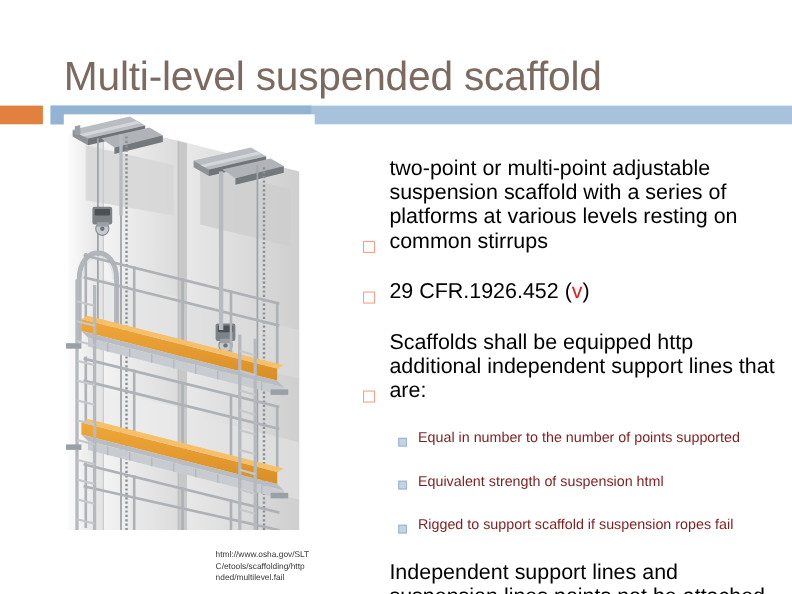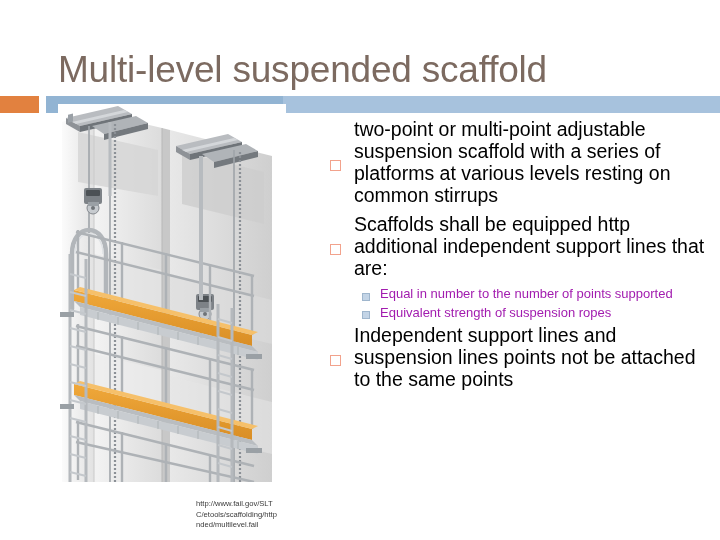--- a/index.html
+++ b/index.html
@@ -88,22 +88,23 @@
   
   .body-col {
     position: absolute;
     left: 330px;
     top: 118px;
     width: 380px;
   }
 
   .bullet {
     display: flex;
-    align-items: center;
+    align-items: flex-end;
     margin-bottom: 7px;
+    margin-top: 24px;
   }
   .bullet.lvl1 .marker {
     flex: 0 0 auto;
     width: 9px;
     height: 9px;
     border: 1.4px solid #f2a28c;
     background: transparent;
     margin-top: 7px;
     margin-right: 13px;
   }
@@ -126,21 +127,21 @@
     width: 6px;
     height: 6px;
     border: 1.2px solid #9fb6cd;
     background: #c3d4e6;
     margin-top: 6px;
     margin-right: 10px;
   }
   .bullet.lvl2 .btext {
     font-size: 13px;
     line-height: 15.5px;
-    color: #a21caf;
+    color: #7f1d1d;
   }
 
   .red { color: #e2201c; }
 </style>
 </head>
 <body>
 
 <div class="slide">
 
   <h1 class="slide-title">Multi-level suspended scaffold</h1>
@@ -355,46 +356,54 @@
       <line x1="52" y1="18" x2="52" y2="92" stroke="#b7bbbf" stroke-width="3"></line>
 
       <rect x="2" y="208" width="14" height="5" fill="#9aa0a5"></rect>
       <rect x="2" y="300" width="14" height="5" fill="#9aa0a5"></rect>
       <rect x="188" y="250" width="16" height="5" fill="#9aa0a5"></rect>
       <rect x="188" y="344" width="16" height="5" fill="#9aa0a5"></rect>
     </svg>
   </div>
 
   <div class="caption">
-    <span>http://www.fail.gov/SLT</span><br>
+    <span>html://www.osha.gov/SLT</span><br>
     <span>C/etools/scaffolding/http</span><br>
     <span>nded/multilevel.fail</span>
   </div>
 
   <div class="body-col">
 
     <div class="bullet lvl1">
       <span class="marker"></span>
       <span class="btext">two-point or multi-point adjustable suspension scaffold with a series of platforms at various levels resting on common stirrups</span>
     </div>
 
+    <div class="bullet lvl1">
+      <span class="marker"></span>
+      <span class="btext"><span>29 CFR.1926.452 (</span><span class="red">v</span><span>)</span></span>
+    </div>
 
     <div class="bullet lvl1">
       <span class="marker"></span>
       <span class="btext">Scaffolds shall be equipped http additional independent support lines that are:</span>
     </div>
 
     <div class="sublist">
       <div class="bullet lvl2">
         <span class="marker"></span>
         <span class="btext">Equal in number to the number of points supported</span>
       </div>
       <div class="bullet lvl2">
         <span class="marker"></span>
-        <span class="btext">Equivalent strength of suspension ropes</span>
+        <span class="btext">Equivalent strength of suspension html</span>
+      </div>
+      <div class="bullet lvl2">
+        <span class="marker"></span>
+        <span class="btext">Rigged to support scaffold if suspension ropes fail</span>
       </div>
     </div>
 
     <div class="bullet lvl1">
       <span class="marker"></span>
       <span class="btext">Independent support lines and suspension lines points not be attached to the same points</span>
     </div>
 
   </div>
 </div>

